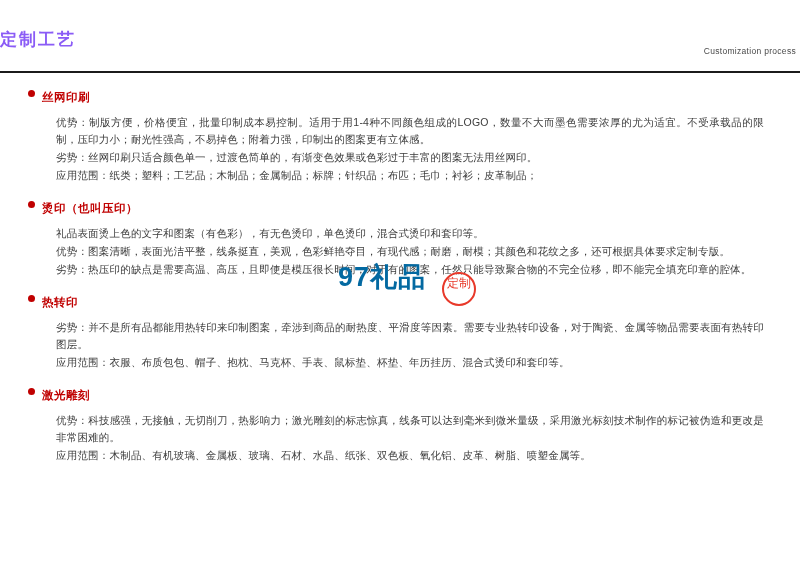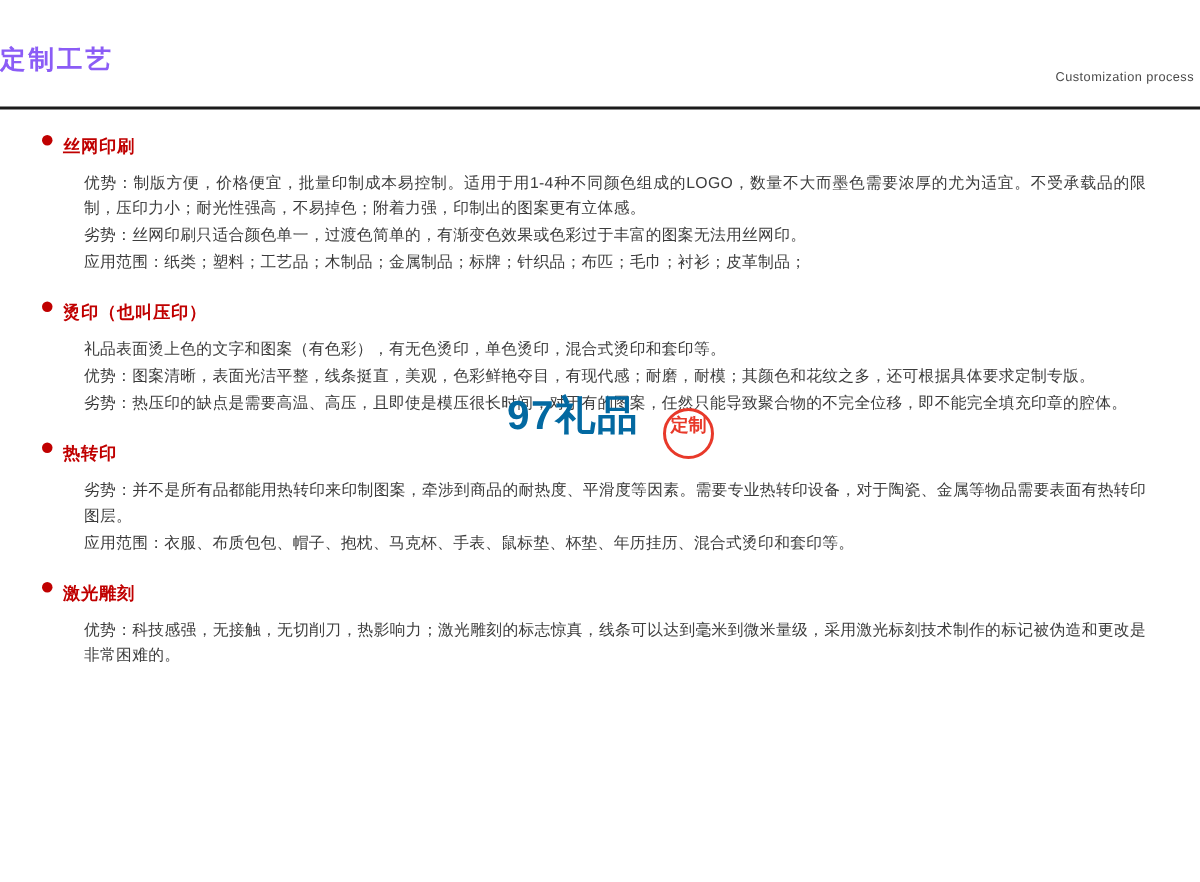--- a/index.html
+++ b/index.html
@@ -104,21 +104,21 @@
   }
   .wm-stamp {
     position: absolute;
     left: 104px;
     top: 10px;
     width: 34px; height: 34px;
     border: 2px solid #e8392a;
     border-radius: 50%;
     color: #e8392a;
     font-size: 12px;
-    font-weight: bold;
+    font-weight: normal;
     line-height: 13px;
     text-align: center;
     padding-top: 3px;
     letter-spacing: 0;
   }
 </style>
 </head>
 <body>
 
 <div class="page">
@@ -159,20 +159,21 @@
       <div class="para">劣势：并不是所有品都能用热转印来印制图案，牵涉到商品的耐热度、平滑度等因素。需要专业热转印设备，对于陶瓷、金属等物品需要表面有热转印图层。</div>
       <div class="para">应用范围：衣服、布质包包、帽子、抱枕、马克杯、手表、鼠标垫、杯垫、年历挂历、混合式烫印和套印等。</div>
     </div>
 
     <div class="section">
       <div class="sec-head">
         <span class="bullet"></span>
         <span class="sec-title">激光雕刻</span>
       </div>
       <div class="para">优势：科技感强，无接触，无切削刀，热影响力；激光雕刻的标志惊真，线条可以达到毫米到微米量级，采用激光标刻技术制作的标记被伪造和更改是非常困难的。</div>
+      <div class="para">应用范围：木制品、有机玻璃、金属板、玻璃、石材、水晶、纸张、双色板、氧化铝、皮革、树脂、喷塑金属等。</div>
     </div>
 
   </div>
 
   <div class="watermark">
     <div class="wm-text">97礼品</div>
     <div class="wm-stamp">定制</div>
   </div>
 
 </div>

